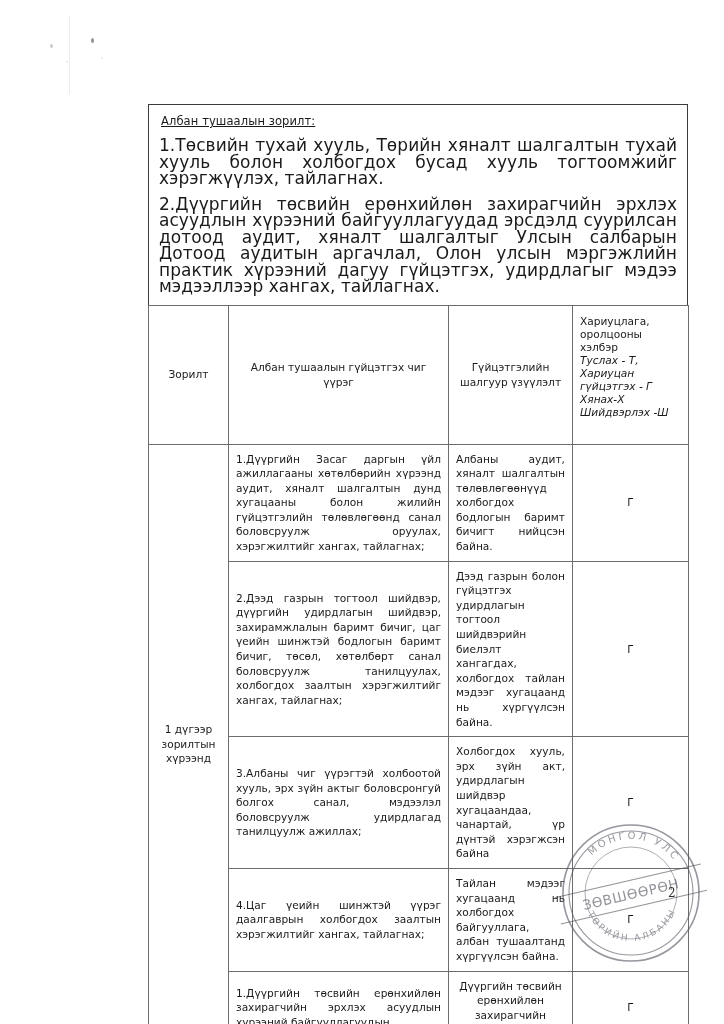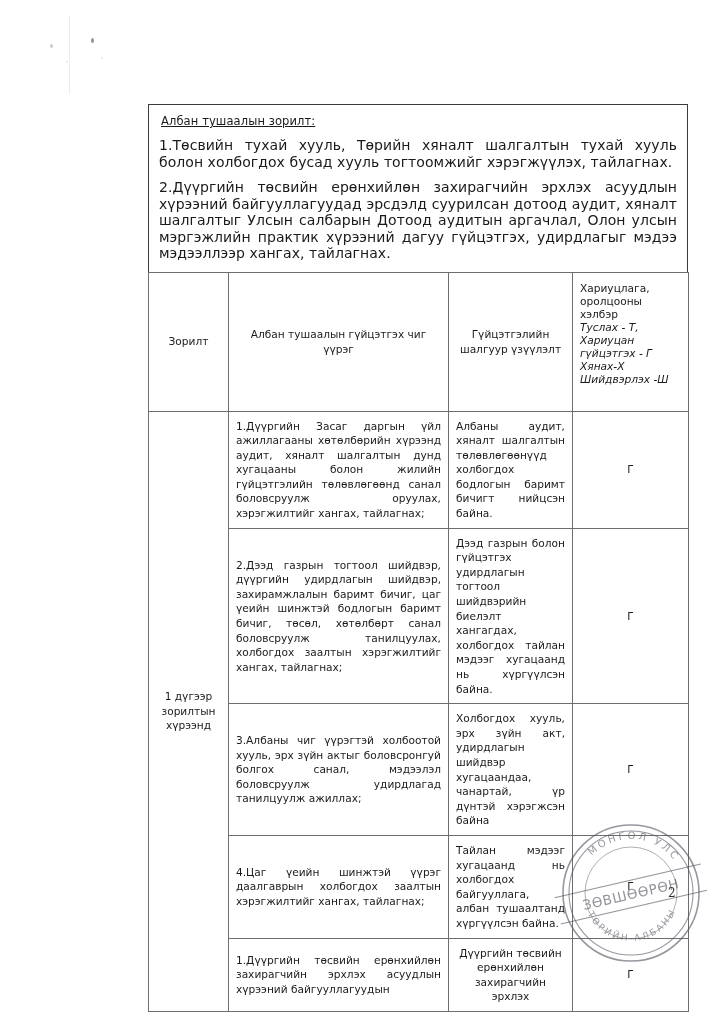--- a/index.html
+++ b/index.html
@@ -51,21 +51,21 @@
     box-sizing: border-box;
   }
   .intro-title {
     font-size: 11.5px;
     text-decoration: underline;
     margin: 0 0 9px 2px;
     letter-spacing: .1px;
   }
   .intro p {
     margin: 0 0 9px 0;
-    font-size: 14px;
+    font-size: 17px;
     line-height: 16.5px;
     text-align: justify;
     text-justify: inter-word;
     letter-spacing: .05px;
   }
   .intro p:last-child { margin-bottom: 2px; }
 
   
   table.matrix {
     border-collapse: collapse;

